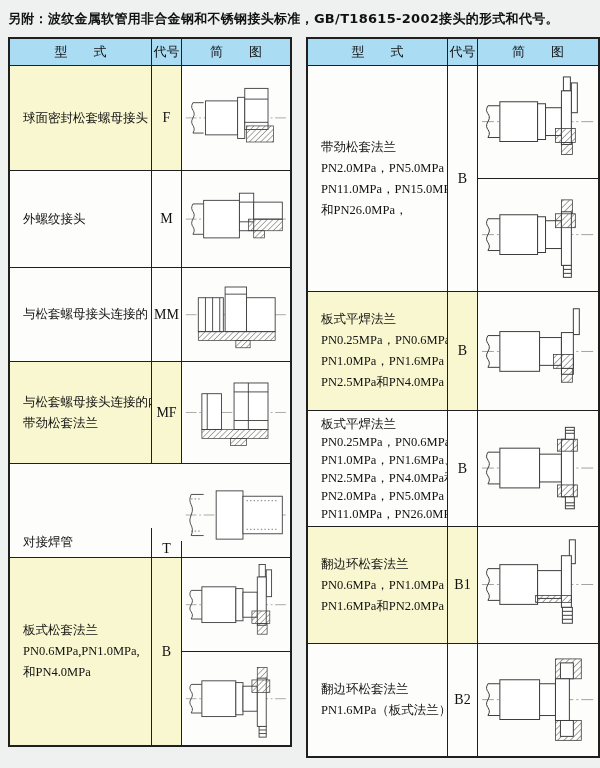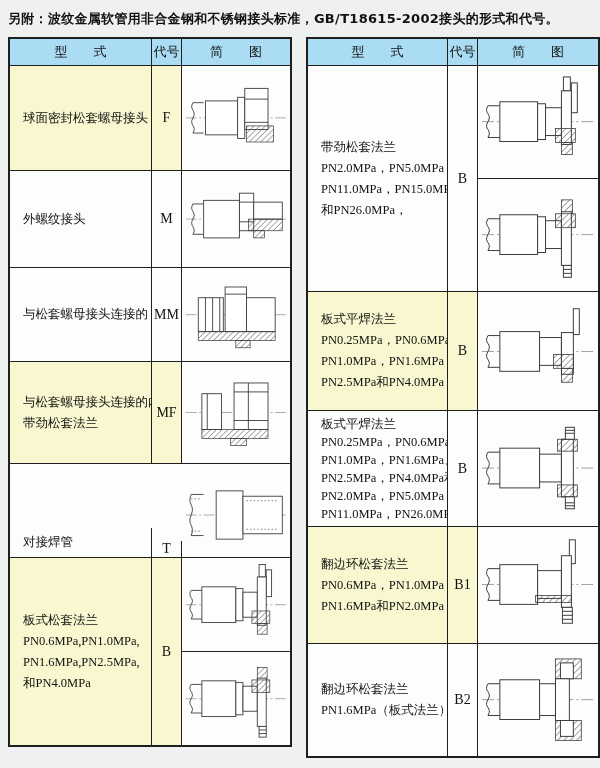--- a/index.html
+++ b/index.html
@@ -215,21 +215,20 @@
                   <line x1="8" y1="65" x2="20" y2="65" stroke="#666" stroke-width="1" stroke-dasharray="1.5 2.5"></line>
                 </svg>
               </div>
             </div>
           </div>
           <div class="row" style="height: 188px; justify-content: space-between;">
             <div class="cell t w-t hl">
               <div class="tx">
                 <div class="ln">板式松套法兰</div>
                 <div class="ln">PN0.6MPa,PN1.0MPa,</div>
-                <div class="ln">PN1.6MPa,PN2.5MPa,</div>
                 <div class="ln">和PN4.0MPa</div>
               </div>
             </div>
             <div class="cell c w-c hl">B</div>
             <div class="cell d w-d">
               <div class="sub">
                 <svg viewBox="0 0 116 94" preserveAspectRatio="xMidYMid meet">
                   <defs>
                     <pattern id="h6" width="4.5" height="4.5" patternTransform="rotate(45)" patternUnits="userSpaceOnUse">
                       <line x1="0" y1="0" x2="0" y2="4.5" stroke="#555" stroke-width="1.1"></line>

